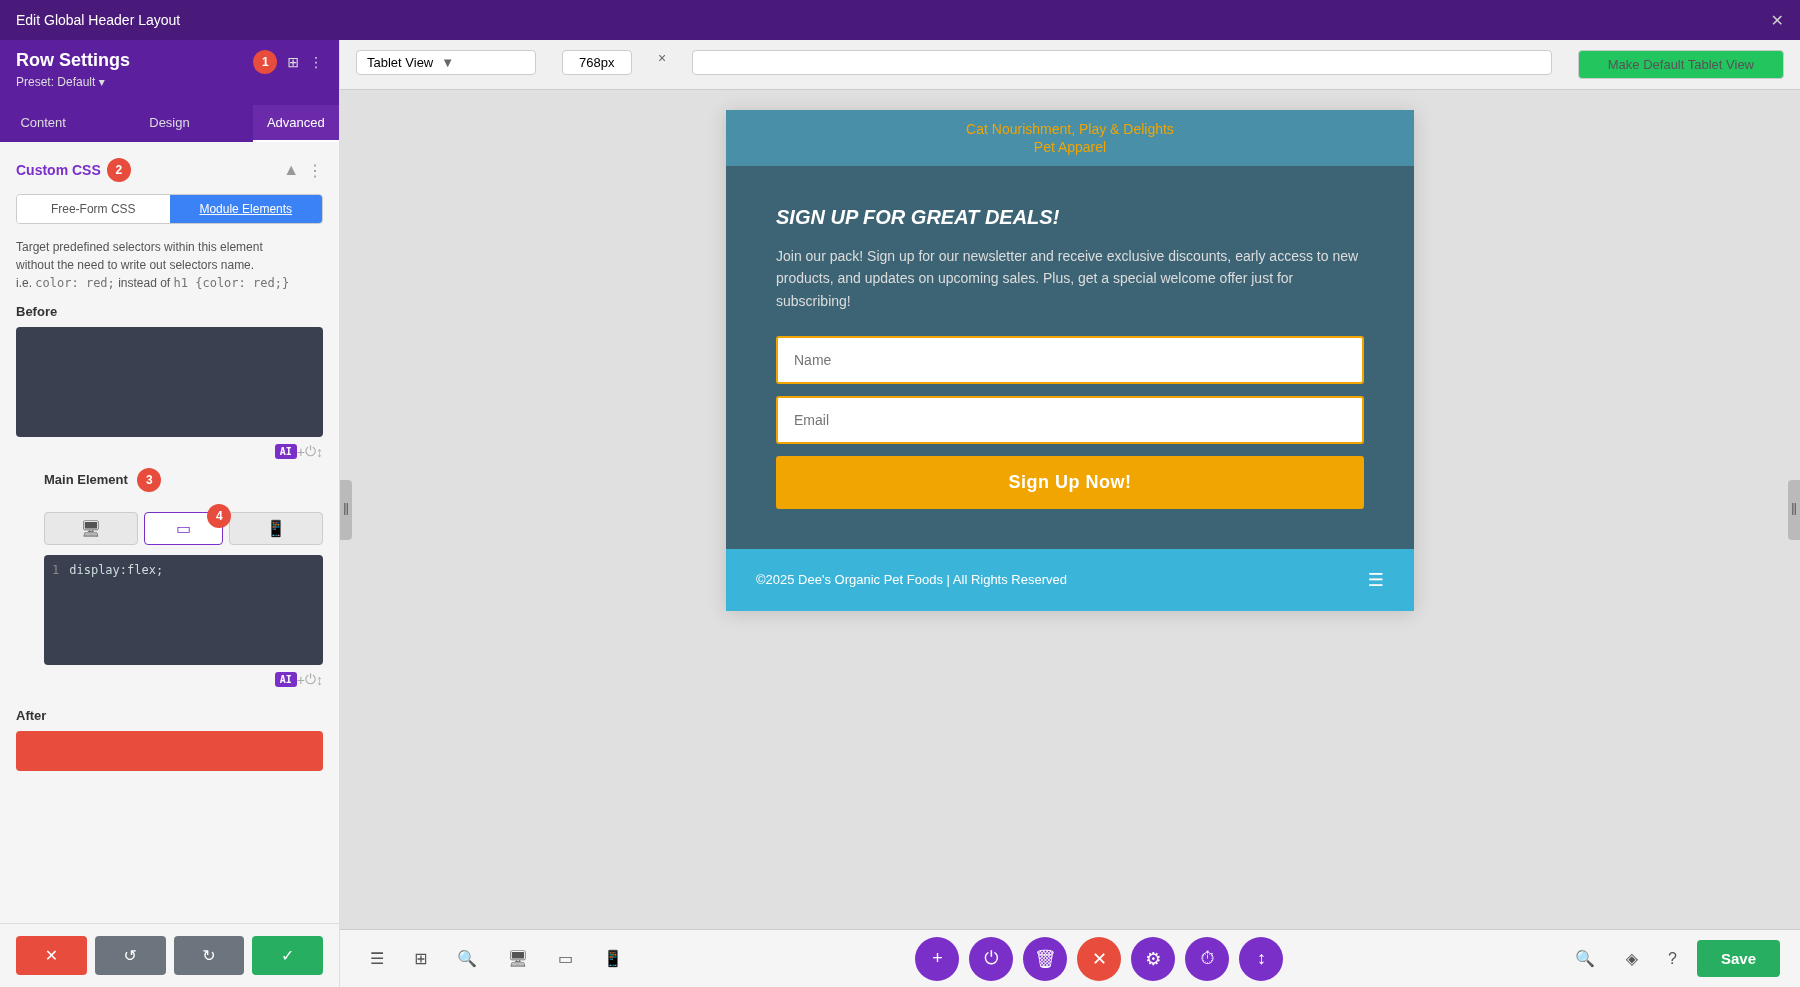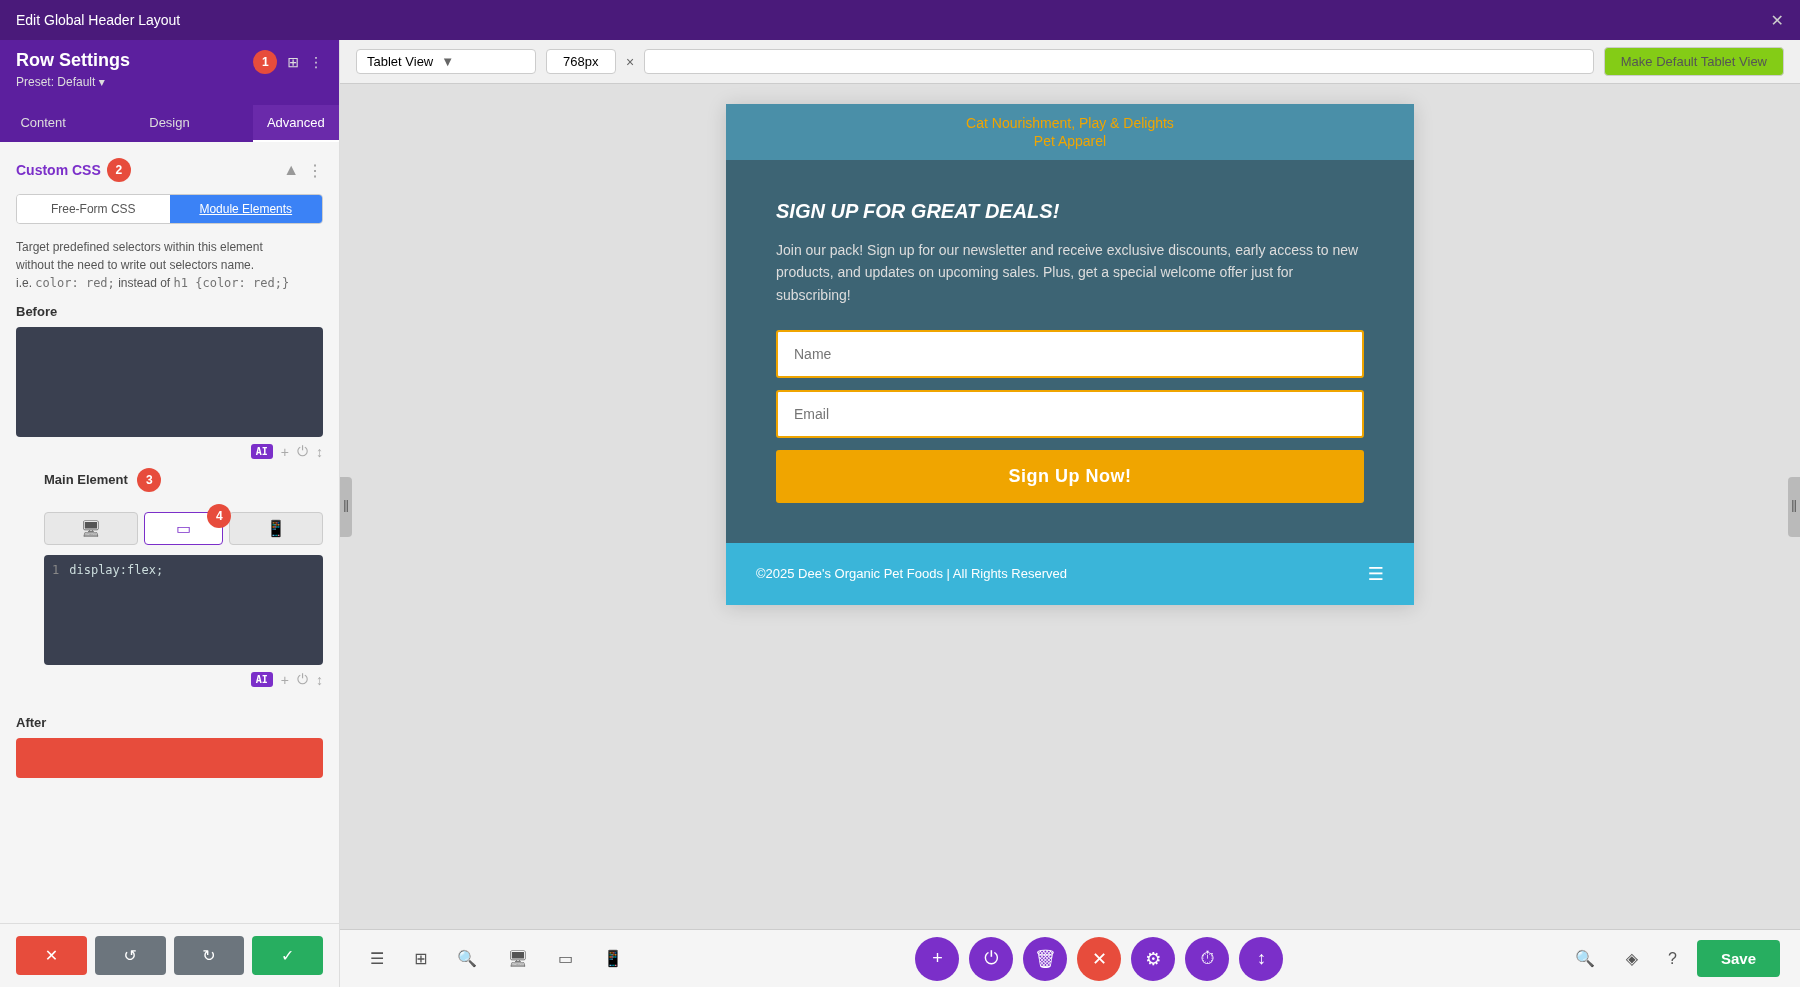--- a/index.html
+++ b/index.html
@@ -186,21 +186,20 @@
       color: #888;
       margin-right: 10px;
       user-select: none;
     }
     .code-text {
       color: #cdd;
     }
     .code-editor-actions {
       display: flex;
       align-items: center;
-      gap: 8px;
       margin-top: 6px;
       justify-content: flex-end;
     }
     .editor-action-btn {
       background: none;
       border: none;
       cursor: pointer;
       color: #aaa;
       font-size: 14px;
     }
@@ -298,24 +297,24 @@
       display: flex;
       flex-direction: column;
       overflow: hidden;
     }
 
     
     .preview-toolbar {
       background: #f0f0f0;
       padding: 10px 16px;
       display: flex;
-      align-items: center;
-      gap: 10px;
+      align-items: flex-start;
+      gap: 26px;
       border-bottom: 1px solid #ccc;
-      height: 44px;
+      height: 50px;
       flex-shrink: 0;
     }
     .view-select {
       display: flex;
       align-items: center;
       border: 1px solid #ccc;
       border-radius: 4px;
       background: #fff;
       padding: 4px 10px;
       font-size: 13px;
@@ -326,22 +325,22 @@
     .view-select-arrow { color: #666; }
     .px-input {
       border: 1px solid #ccc;
       border-radius: 4px;
       padding: 4px 16px;
       font-size: 13px;
       width: 70px;
       background: #fff;
     }
     .make-default-btn {
-      padding: 6px 16px;
-      background: #84cc16;
+      padding: 6px 29px;
+      background: #22c55e;
       border: 1px solid #ccc;
       border-radius: 4px;
       font-size: 13px;
       cursor: pointer;
       color: #555;
       margin-left: auto;
     }
     .x-btn {
       color: #666;
       font-size: 14px;
@@ -630,21 +629,21 @@
           </div>
         </div>
         <div class="code-editor-actions">
           <span class="ai-badge">AI</span>
           <button class="editor-action-btn">+</button>
           <button class="editor-action-btn">⏻</button>
           <button class="editor-action-btn">↕</button>
         </div>
       </div>
 
-      <div class="section-label" style="margin-top:27px;">After</div>
+      <div class="section-label" style="margin-top:20px;">After</div>
       <div class="code-editor" style="background:#e74c3c; min-height:40px;">
       </div>
     </div>
 
     <div class="panel-bottom">
       <button class="btn-cancel">✕</button>
       <button class="btn-undo">↺</button>
       <button class="btn-redo">↻</button>
       <button class="btn-save">✓</button>
     </div>

